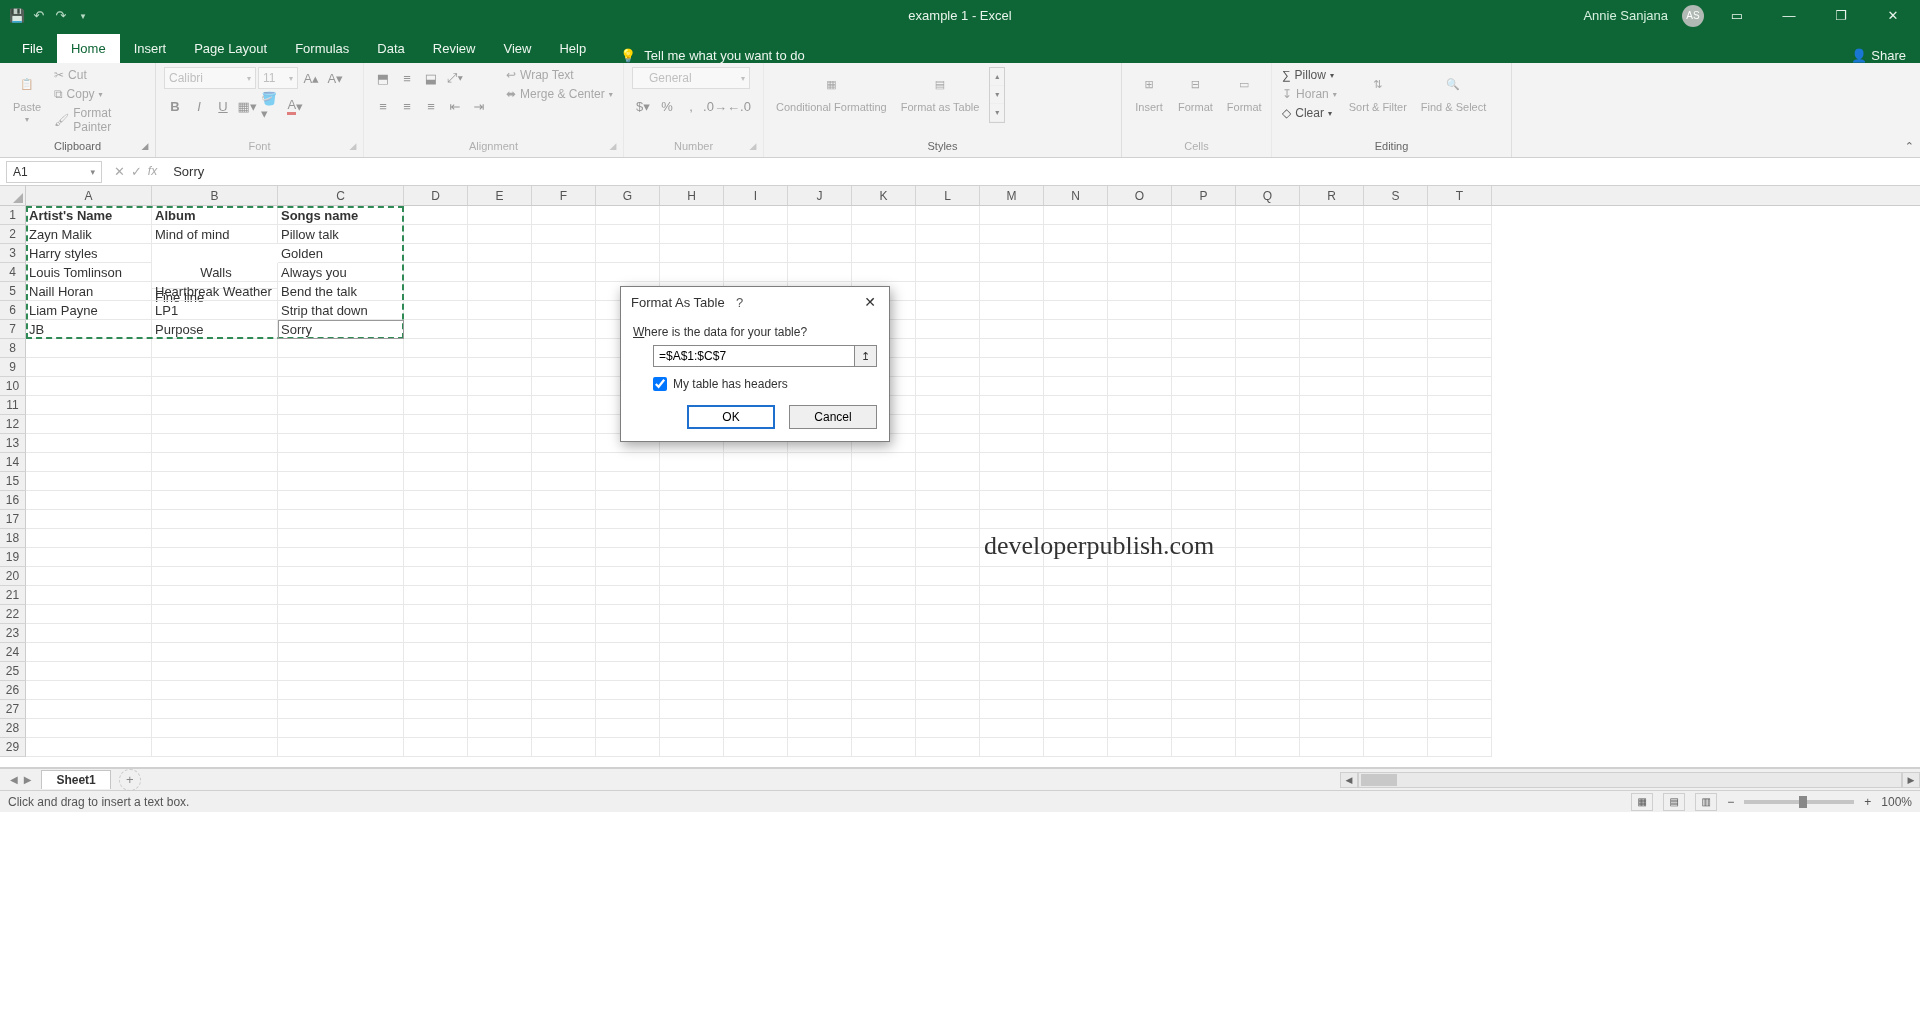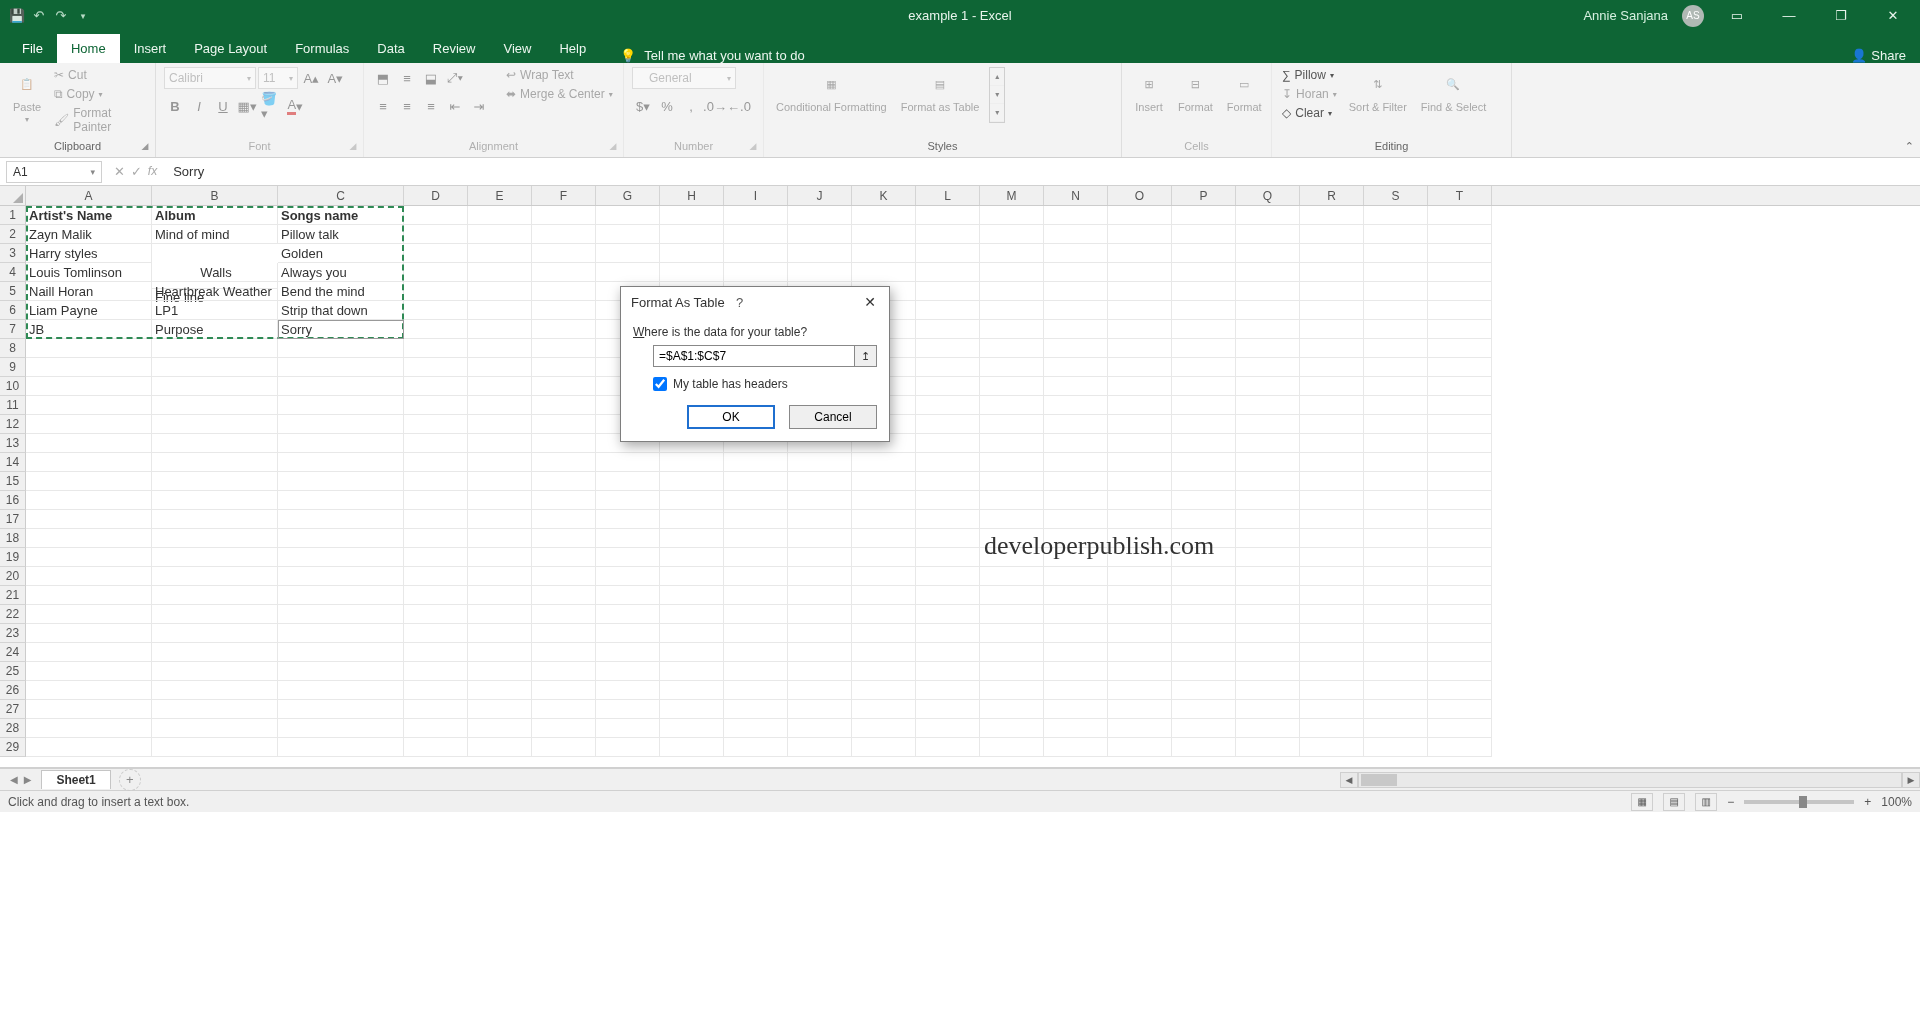--- a/index.html
+++ b/index.html
@@ -229,21 +229,21 @@
             <span>Merge &amp; Center</span>
             <span style="font-size:8px;">▾</span>
           </div>
       </div>
     </div>
     <div class="group-label"><span>Alignment</span><span class="group-launcher">◢</span></div>
   </div>
 
   <div class="group disabled" style="width:140px;">
     <div class="group-body" style="flex-direction:column;gap:6px;">
-      <span class="sel" style="width:104px;padding-left:16px;">
+      <span class="sel" style="width:118px;padding-left:16px;">
           <span>General</span>
           <span style="margin-left:auto;font-size:8px;">▾</span>
         </span>
       <div class="btn-row">
         <span class="icon-sq">$▾</span>
         <span class="icon-sq">%</span>
         <span class="icon-sq">,</span>
         <span class="icon-sq">.0→</span>
         <span class="icon-sq">←.0</span>
       </div>
@@ -448,21 +448,21 @@
         <div class="cell" style="width: 64px;"></div>
         <div class="cell" style="width: 64px;"></div>
         <div class="cell" style="width: 64px;"></div>
         <div class="cell" style="width: 64px;"></div>
         <div class="cell" style="width: 64px;"></div>
       </div>
       <div class="row">
         <div class="row-h">5</div>
         <div class="cell" style="width: 126px;">Naill Horan</div>
         <div class="cell" style="width: 126px;">Heartbreak  Weather</div>
-        <div class="cell" style="width: 126px;">Bend the mind</div>
+        <div class="cell" style="width: 126px;">Bend the talk</div>
         <div class="cell" style="width: 64px;"></div>
         <div class="cell" style="width: 64px;"></div>
         <div class="cell" style="width: 64px;"></div>
         <div class="cell" style="width: 64px;"></div>
         <div class="cell" style="width: 64px;"></div>
         <div class="cell" style="width: 64px;"></div>
         <div class="cell" style="width: 64px;"></div>
         <div class="cell" style="width: 64px;"></div>
         <div class="cell" style="width: 64px;"></div>
         <div class="cell" style="width: 64px;"></div>

